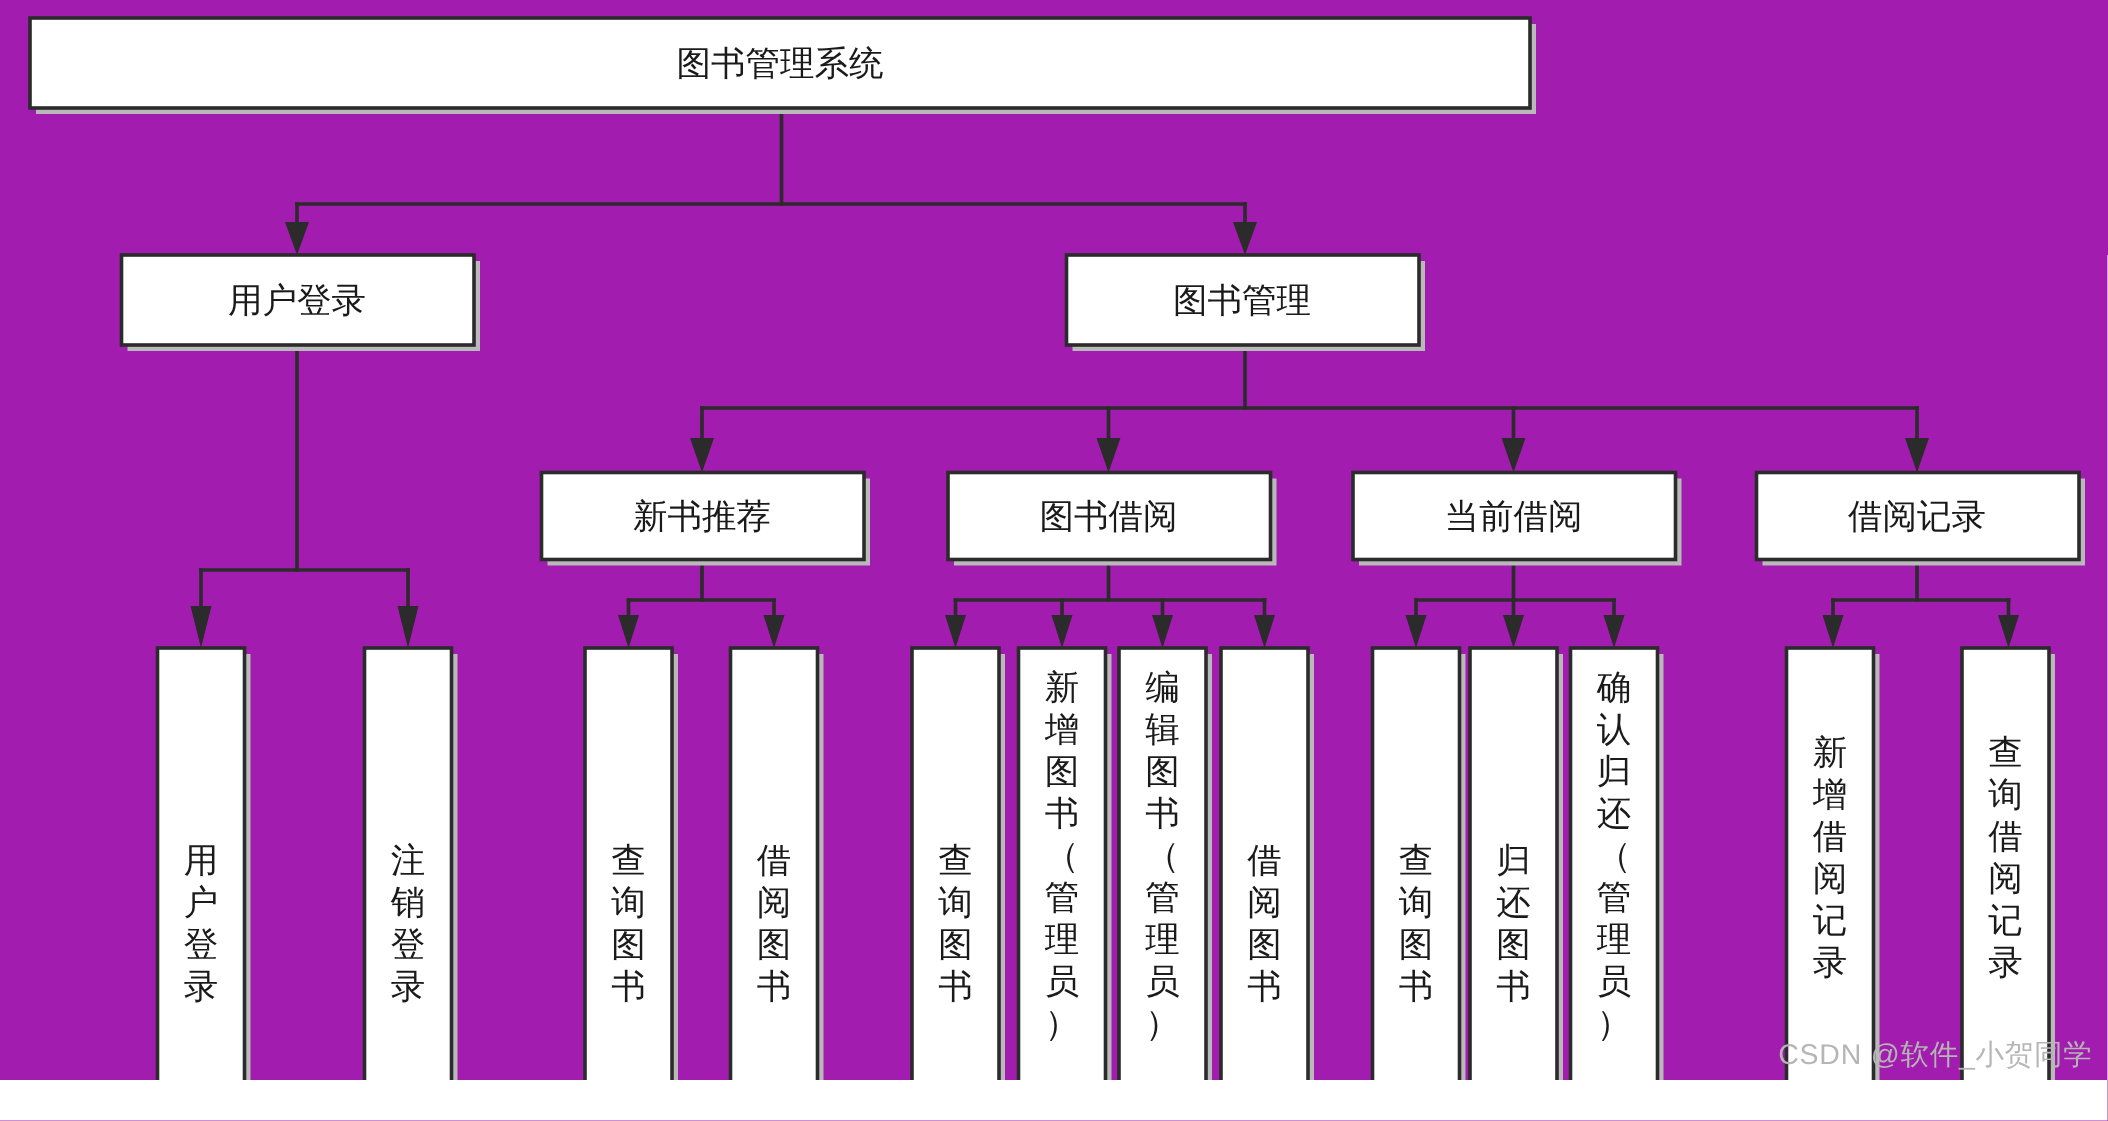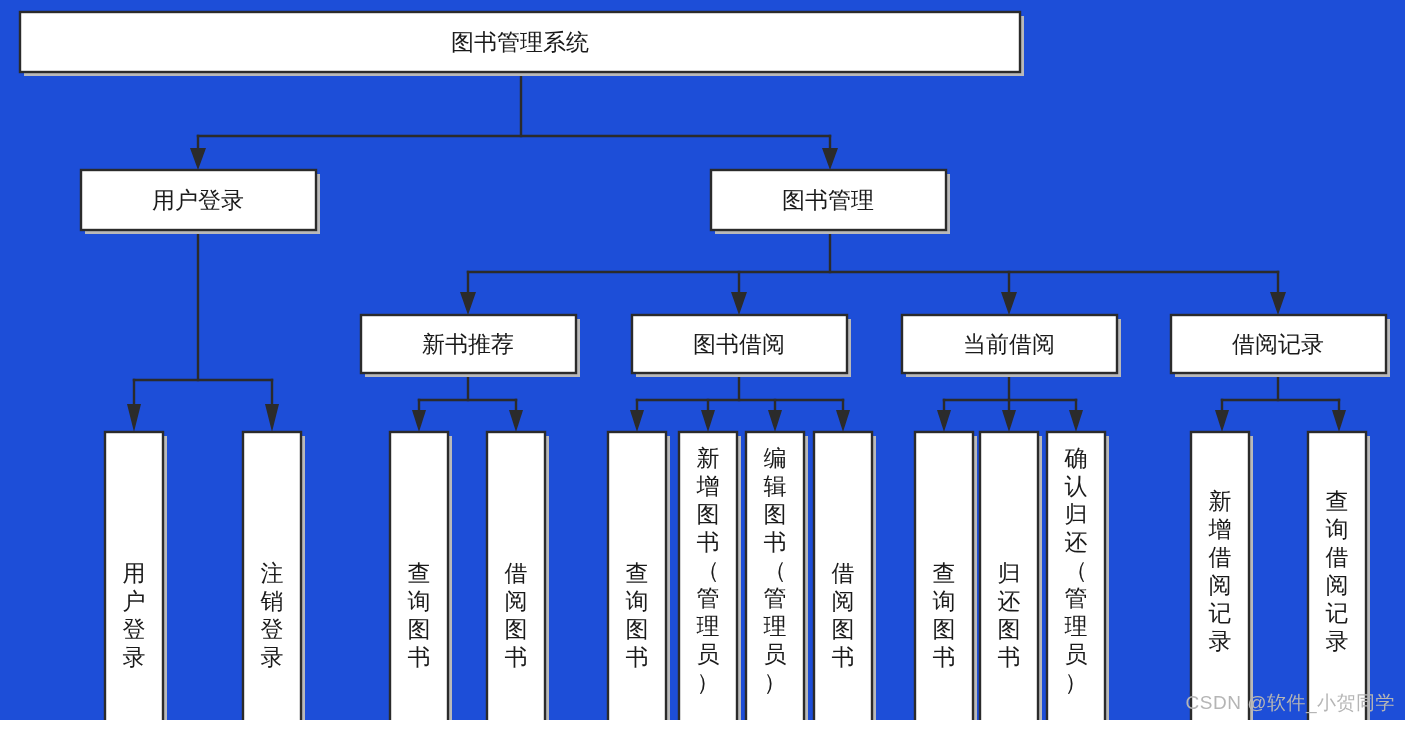--- a/index.html
+++ b/index.html
@@ -7,21 +7,21 @@
     padding: 0;
     background: #ffffff;
   }
   body {
     font-family: "Liberation Sans", "DejaVu Sans", sans-serif;
   }
   #diagram-root {
     position: relative;
     width: 1405px;
     height: 720px;
-    background: #1d4ed8;
+    background: #a21caf;
     overflow: hidden;
   }
   svg.diagram-canvas {
     position: absolute;
     top: 0;
     left: 0;
     width: 1405px;
     height: 747px;
   }
   .node-box {

